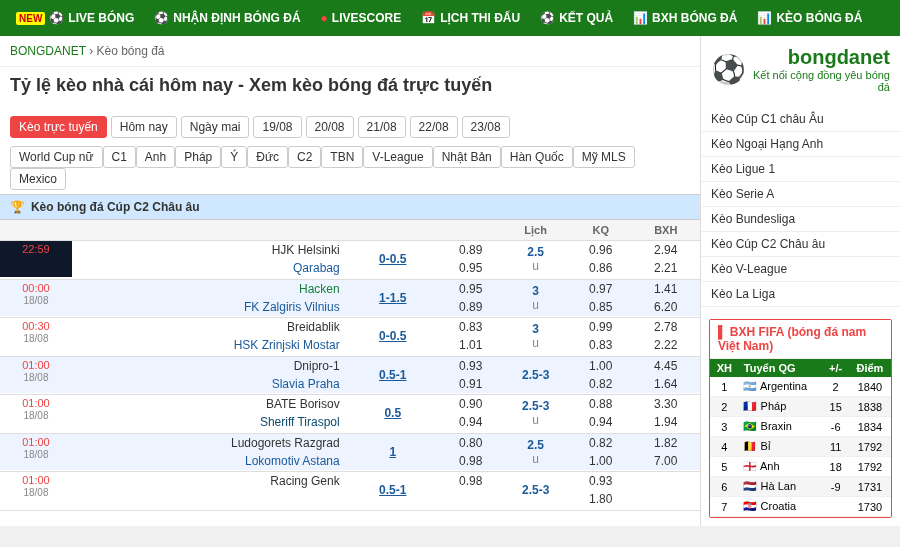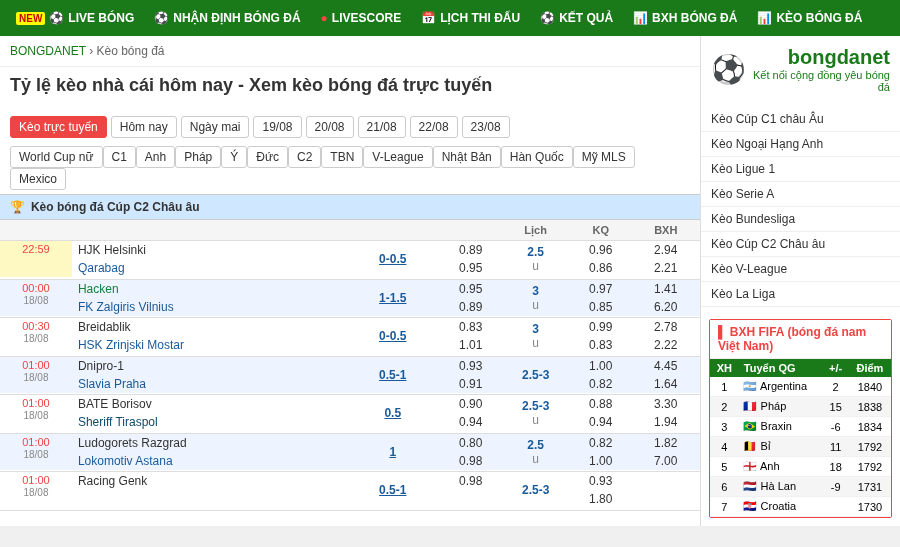--- a/index.html
+++ b/index.html
@@ -34,21 +34,21 @@
 
     
     .league-header { background: #d0e8ff; padding: 5px 10px; display: flex; align-items: center; gap: 6px; font-weight: bold; font-size: 12px; color: #333; border-top: 1px solid #ccc; border-bottom: 1px solid #ccc; }
 
     
     .match-table { width: 100%; border-collapse: collapse; }
     .match-table th { background: #f5f5f5; padding: 4px 6px; font-size: 11px; color: #666; text-align: center; border-bottom: 1px solid #ddd; }
     .match-table th.left { text-align: left; }
 
     .time-cell { font-size: 11px; color: #e44; text-align: center; padding: 2px 6px; vertical-align: top; width: 42px; }
-    .team-cell { padding: 2px 6px; vertical-align: middle; }
+    .team-cell { padding: 2px 6px; vertical-align: middle; text-align: right; }
     .score-cell { color: #1a5a9a; font-weight: bold; text-align: center; padding: 2px 4px; font-size: 12px; width: 50px; text-decoration: underline; }
     .odds-cell { text-align: center; padding: 2px 4px; font-size: 12px; width: 36px; color: #333; }
     .handicap-cell { text-align: center; padding: 2px 4px; font-size: 12px; width: 40px; color: #1a5a9a; }
 
     
     .right-logo { padding: 10px; text-align: right; }
     .logo-text { font-size: 20px; font-weight: bold; color: #1a7a1a; }
     .logo-sub { font-size: 11px; color: #1a7a1a; }
 
     .right-links { padding: 4px 0; }
@@ -152,21 +152,21 @@
           <th style="width:160px" class="left"></th>
           <th style="width:55px"></th>
           <th style="width:36px"></th>
           <th style="width:40px">Lịch</th>
           <th style="width:36px">KQ</th>
           <th style="width:40px">BXH</th>
         </tr>
       </thead>
       <tbody id="match-tbody">
       <tr style="background: rgb(255, 255, 255);">
-    <td class="time-cell" rowspan="2" style="background:#fef9c3">
+    <td class="time-cell" rowspan="2" style="background:#0f172a">
       <span style="color:#e44;display:block">22:59</span>
       <span style="color:#888;font-size:10px"></span>
     </td>
     <td class="team-cell">
       <span style="color:#333">HJK Helsinki</span>
     </td>
     <td class="score-cell" rowspan="2" style="background:#ffffff;color:#1a5a9a">0-0.5</td>
     <td class="odds-cell">0.89</td>
     <td class="handicap-cell" rowspan="2" style="background:#ffffff">
       <div style="color:#1a5a9a;font-weight:bold">2.5</div>

